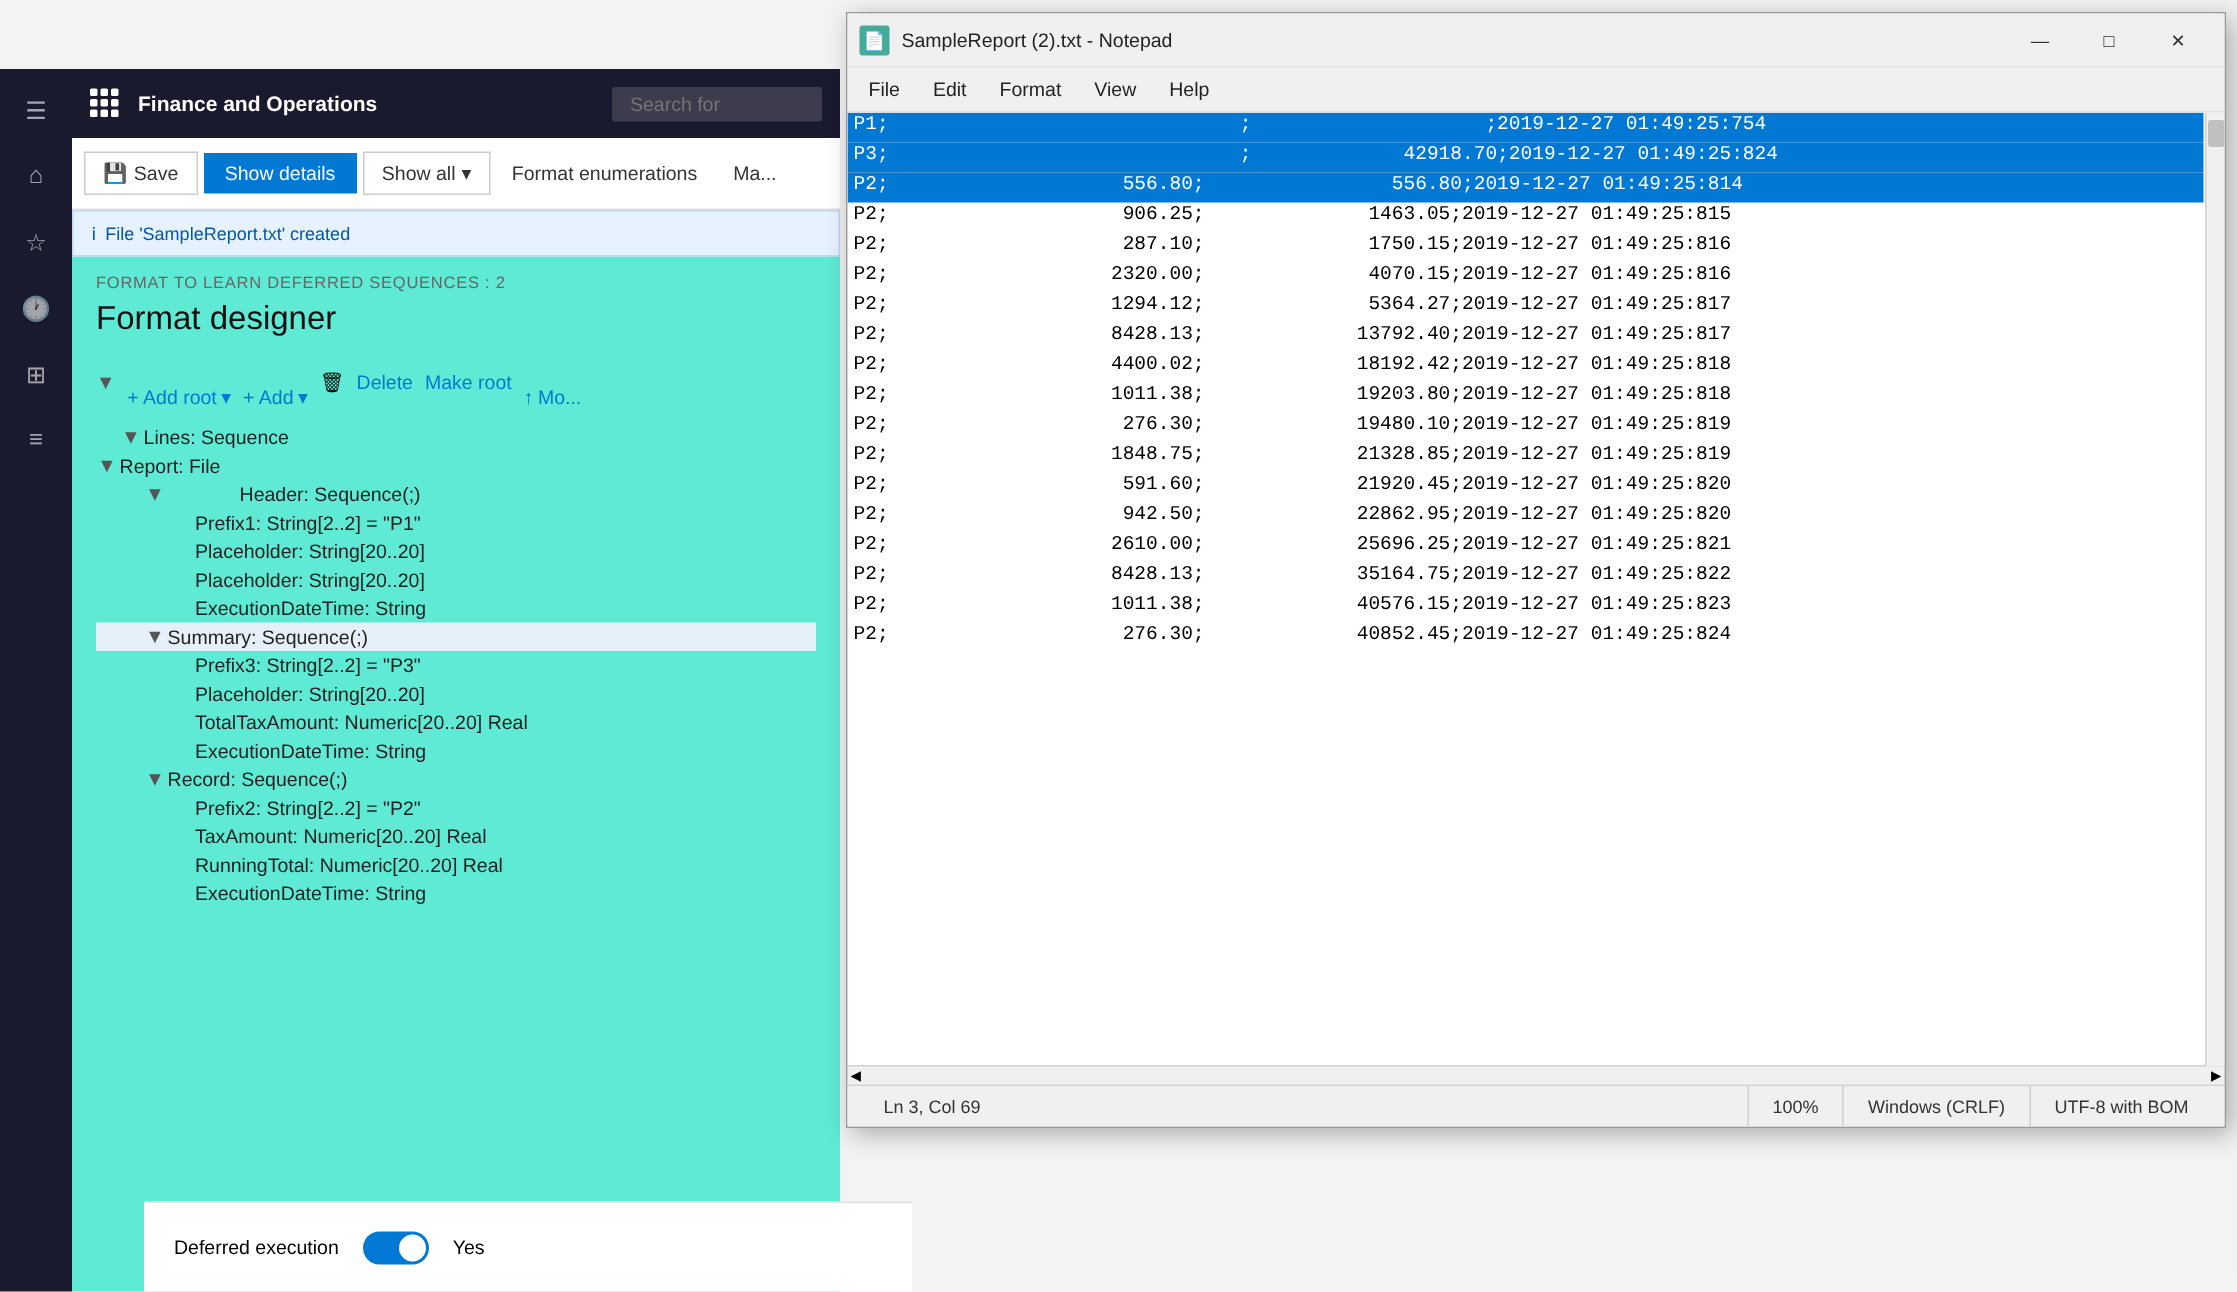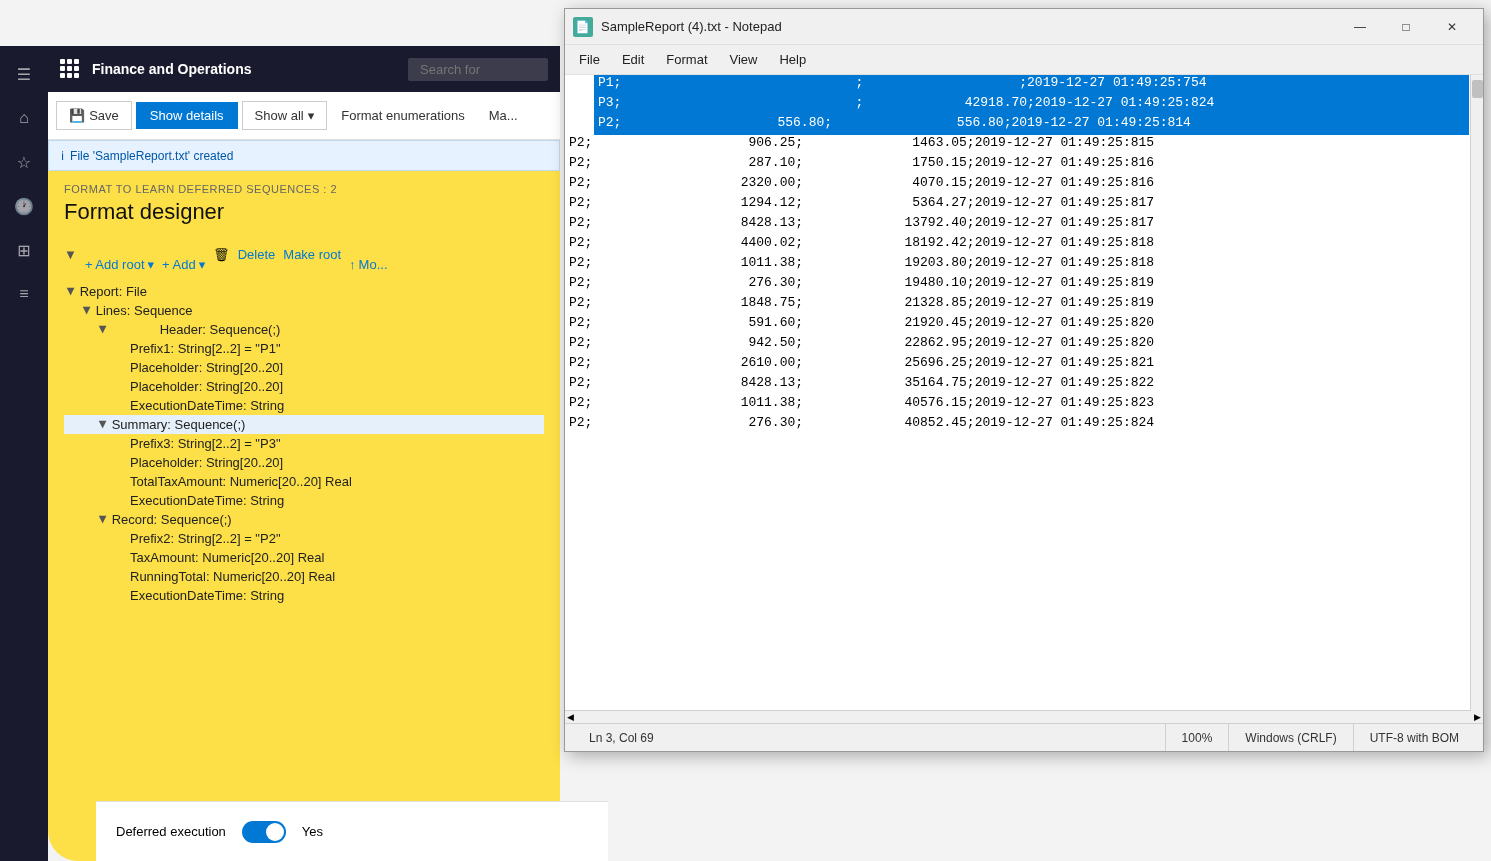--- a/index.html
+++ b/index.html
@@ -31,42 +31,42 @@
 
     .fo-tree { font-size: 13px; color: #222; }
     .fo-tree-item { padding: 2px 0; display: flex; align-items: center; }
     .fo-tree-item.selected { background: #e5f0fb; }
     .fo-triangle { color: #555; margin-right: 4px; font-size: 10px; cursor: pointer; }
     .fo-triangle.open { transform: rotate(90deg); display: inline-block; }
 
     .fo-left-sidebar { position: absolute; left: 0; top: 46px; width: 48px; height: calc(861px - 46px); background: #1a1a2e; display: flex; flex-direction: column; align-items: center; padding-top: 8px; gap: 4px; }
     .fo-sidebar-icon { width: 40px; height: 40px; display: flex; align-items: center; justify-content: center; color: rgba(255,255,255,0.6); cursor: pointer; border-radius: 2px; font-size: 16px; }
 
-    .fo-main-area { position: absolute; left: 48px; top: 46px; width: 512px; height: calc(861px - 46px); background: #fde047; display: flex; flex-direction: column; border-radius: 30px; }
+    .fo-main-area { position: absolute; left: 48px; top: 46px; width: 512px; height: calc(861px - 46px); background: #5eead4; display: flex; flex-direction: column; }
 
     
     .fo-bottom { position: absolute; left: 48px; bottom: 0; width: 512px; height: 60px; background: #fff; border-top: 1px solid #e0e0e0; display: flex; align-items: center; padding: 0 20px; gap: 16px; }
     .fo-toggle { width: 44px; height: 22px; background: #0078d4; border-radius: 11px; position: relative; cursor: pointer; }
     .fo-toggle-knob { width: 18px; height: 18px; background: #fff; border-radius: 50%; position: absolute; top: 2px; left: 24px; }
 
     
     .notepad { position: absolute; left: 564px; top: 8px; width: 920px; height: 744px; background: #f0f0f0; border: 1px solid #999; box-shadow: 4px 4px 16px rgba(0,0,0,0.3); display: flex; flex-direction: column; }
     .notepad-titlebar { background: #f0f0f0; height: 36px; display: flex; align-items: center; padding: 0 8px; border-bottom: 1px solid #e0e0e0; }
     .notepad-icon { width: 20px; height: 20px; margin-right: 8px; }
     .notepad-title { flex: 1; font-size: 13px; color: #222; }
     .notepad-controls { display: flex; gap: 0; }
     .notepad-ctrl { width: 46px; height: 32px; display: flex; align-items: center; justify-content: center; cursor: pointer; font-size: 12px; color: #333; border: none; background: none; }
 
     .notepad-menubar { height: 30px; display: flex; align-items: center; padding: 0 4px; gap: 2px; border-bottom: 1px solid #e0e0e0; background: #f0f0f0; }
     .notepad-menu-item { padding: 4px 10px; font-size: 13px; color: #222; cursor: pointer; border-radius: 2px; }
 
     .notepad-content { flex: 1; overflow: auto; background: #fff; font-family: 'Courier New', monospace; font-size: 13px; position: relative; }
 
     .notepad-line { display: flex; min-height: 20px; padding: 0 4px; }
-    .notepad-line.selected { background: #0078d4; color: #fff; margin-left: 29px; }
+    .notepad-line.selected { background: #0078d4; color: #fff; }
     .notepad-line-text { white-space: pre; font-family: 'Courier New', monospace; font-size: 13px; }
 
     .notepad-statusbar { height: 28px; background: #f0f0f0; border-top: 1px solid #d0d0d0; display: flex; align-items: center; padding: 0 8px; gap: 0; font-size: 12px; color: #333; }
     .notepad-status-item { padding: 0 16px; border-right: 1px solid #d0d0d0; height: 100%; display: flex; align-items: center; }
     .notepad-status-item:first-child { flex: 1; }
   </style>
 </head>
 <body>
 
 <div class="fo-left-sidebar">
@@ -142,27 +142,27 @@
       <button class="fo-tree-btn-makeroot">
         <span>Make root</span>
       </button>
       <button class="fo-tree-btn">
         <span>↑</span>
         <span>Mo...</span>
       </button>
     </div>
 
     <div class="fo-tree" id="format-tree">
+        <div class="fo-tree-item" style="padding-left: 20px;">
+          <span class="fo-triangle open">▶</span>
+          <span style="font-size:13px;">Lines: Sequence</span>
+        </div>
         <div class="fo-tree-item" style="padding-left: 4px;">
           <span class="fo-triangle open">▶</span>
           <span style="font-size:13px;">Report: File</span>
-        </div>
-        <div class="fo-tree-item" style="padding-left: 20px;">
-          <span class="fo-triangle open">▶</span>
-          <span style="font-size:13px;">Lines: Sequence</span>
         </div>
         <div class="fo-tree-item" style="padding-left: 36px; gap: 48px;">
           <span class="fo-triangle open">▶</span>
           <span style="font-size:13px;">Header: Sequence(;)</span>
         </div>
         <div class="fo-tree-item" style="padding-left: 52px;">
           <span style="display:inline-block;width:14px;"></span>
           <span style="font-size:13px;">Prefix1: String[2..2] = "P1"</span>
         </div>
         <div class="fo-tree-item" style="padding-left: 52px;">
@@ -225,21 +225,21 @@
     <div class="fo-toggle">
       <div class="fo-toggle-knob"></div>
     </div>
     <span>Yes</span>
   </div>
 </div>
 
 <div class="notepad">
   <div class="notepad-titlebar">
     <div class="notepad-icon" style="background:#4a9; border-radius:2px; display:flex; align-items:center; justify-content:center; font-size:12px; color:#fff;">📄</div>
-    <span class="notepad-title">SampleReport (4).txt - Notepad</span>
+    <span class="notepad-title">SampleReport (2).txt - Notepad</span>
     <div class="notepad-controls">
       <button class="notepad-ctrl">—</button>
       <button class="notepad-ctrl">□</button>
       <button class="notepad-ctrl close">✕</button>
     </div>
   </div>
 
   <div class="notepad-menubar" id="notepad-menu">
       <span class="notepad-menu-item">File</span>
       <span class="notepad-menu-item">Edit</span>

